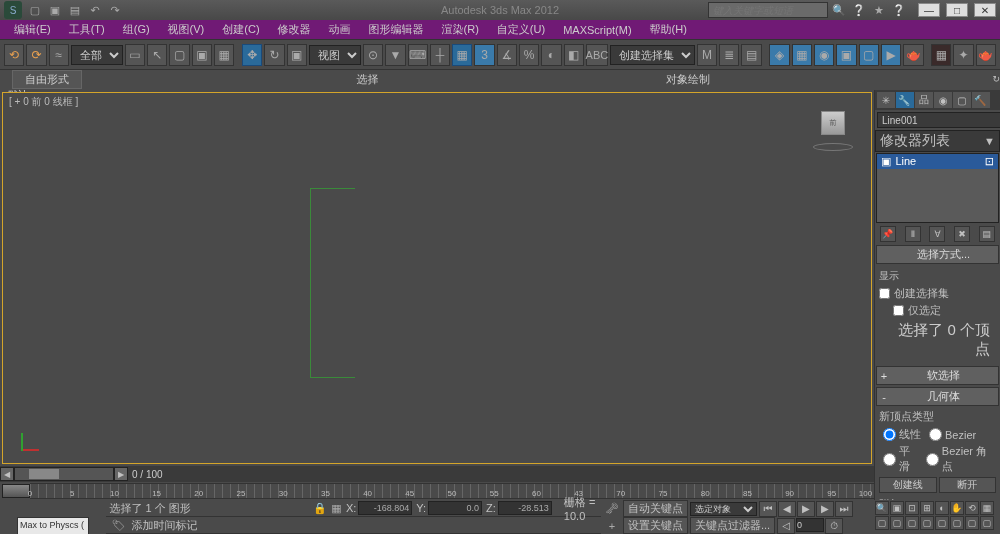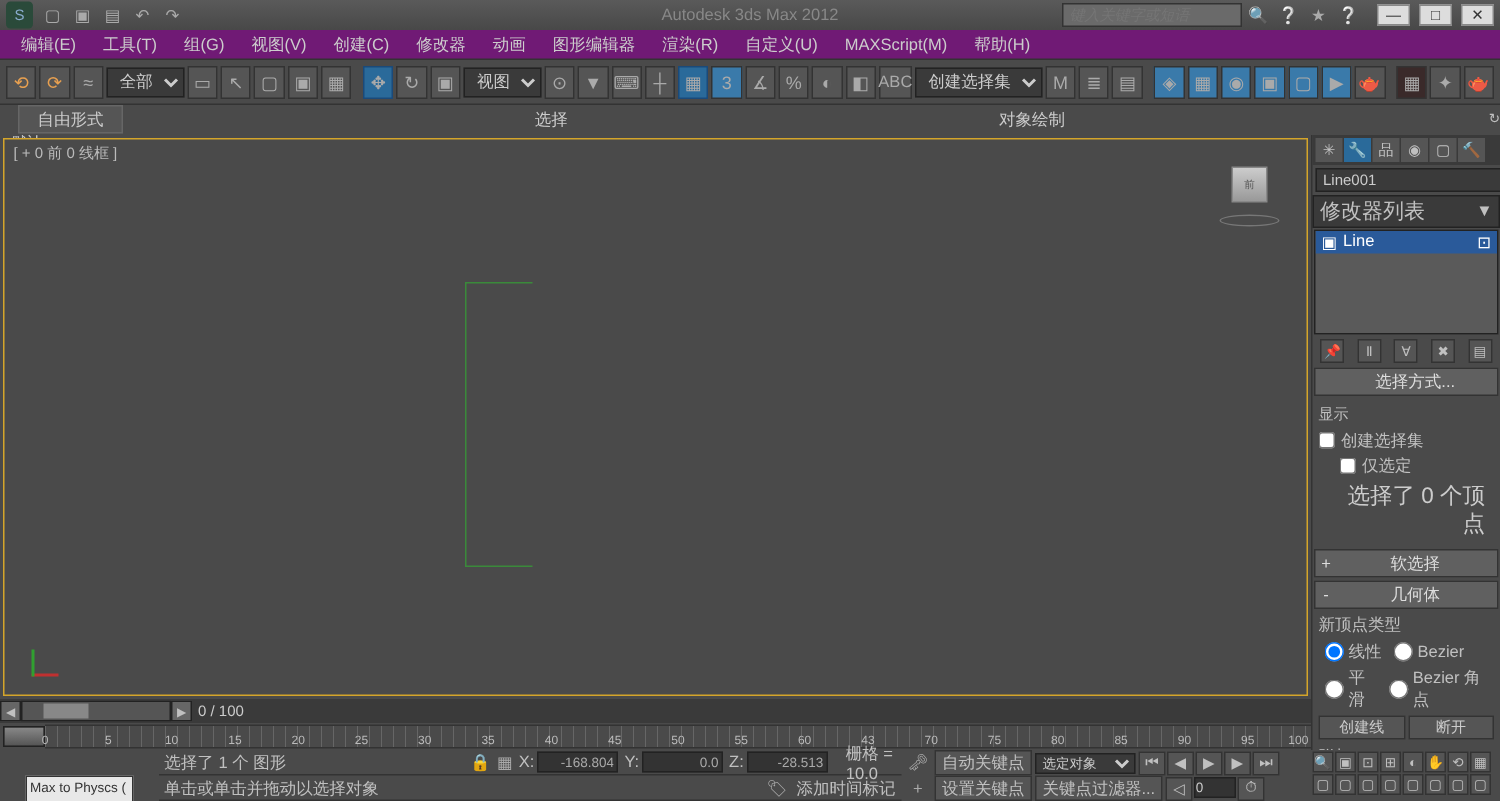--- a/index.html
+++ b/index.html
@@ -250,21 +250,20 @@
     <div class="status-row">
       <span style="flex:0 0 200px">选择了 1 个 图形</span>
       <span class="tb-btn">🔒</span>
       <span class="tb-btn">▦</span>
       <div class="coord-field">X:<input value="-168.804" style=""></div>
       <div class="coord-field">Y:<input value="0.0" style=""></div>
       <div class="coord-field">Z:<input value="-28.513" style=""></div>
       <span style="margin-left:8px">栅格 = 10.0</span>
     </div>
     <div class="status-row">
-      <span style="flex:1">单击或单击并拖动以选择对象</span>
       <span class="tb-btn">🏷</span>
       <span>添加时间标记</span>
     </div>
   </div>
   <div class="status-right">
     <div class="sr-row">
       <span class="tb-btn">🗝</span>
       <span style="background:#555;border:1px solid #333;padding:0 4px">自动关键点</span>
       <select style="width:67px"><option>选定对象</option></select>
       <div class="playback">

